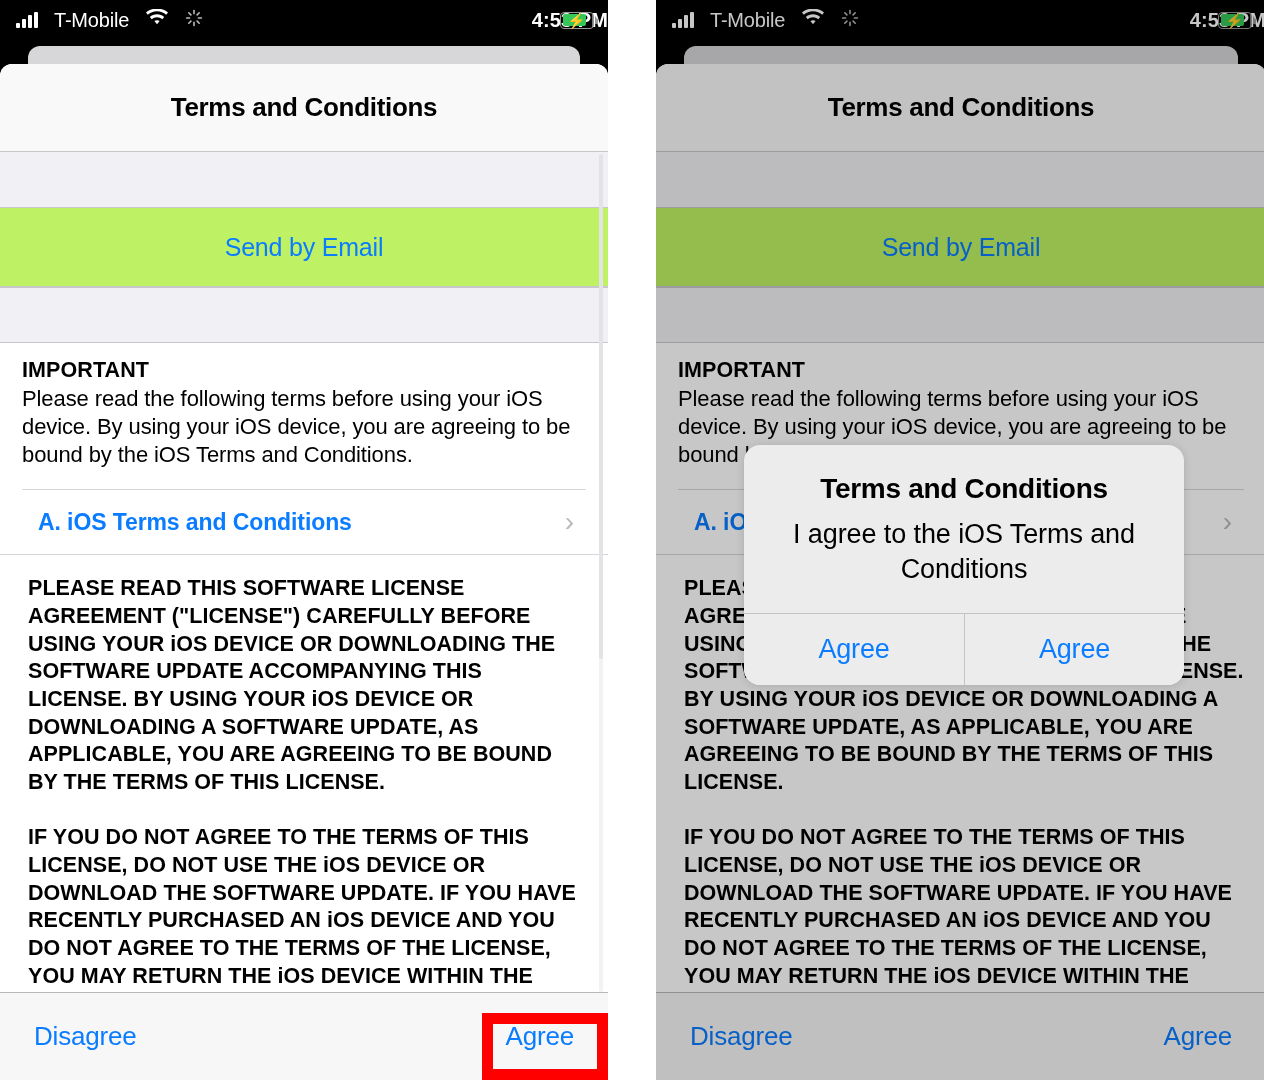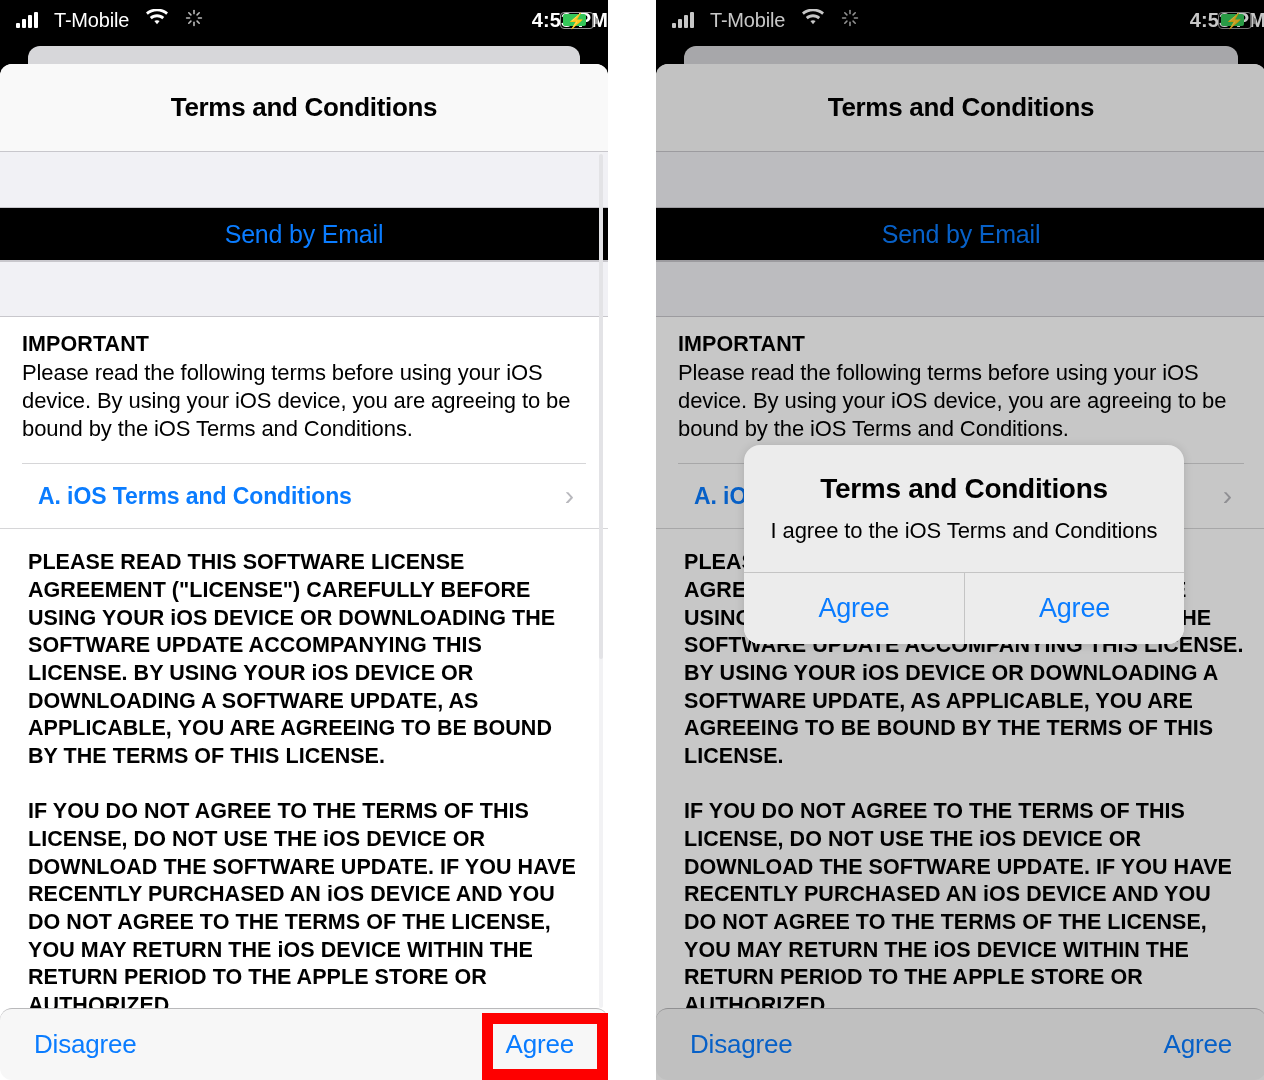--- a/index.html
+++ b/index.html
@@ -147,22 +147,22 @@
     position: relative;
     overflow: hidden;
   }
   .group-gap {
     height: 56px;
     background: #f1f1f5;
     border-bottom: 1px solid #c8c7cc;
   }
   .group-gap.top { border-top: none; }
   .row-link {
-    height: 53px;
-    background: #000000;
+    height: 79px;
+    background: #bef264;
     display: flex;
     align-items: center;
     justify-content: center;
     border-bottom: 1px solid #c8c7cc;
   }
   .row-link span {
     color: #0a7cff;
     font-size: 25px;
     letter-spacing: -0.2px;
   }
@@ -242,31 +242,30 @@
     top: 2px;
     width: 4px;
     height: 505px;
     background: #e3e3e6;
     border-radius: 2px;
     z-index: 21;
   }
 
   
   .toolbar {
-    height: 72px;
+    height: 88px;
     background: #f7f7f7;
     border-top: 1px solid #b9b9bb;
     display: flex;
     align-items: center;
     justify-content: space-between;
     padding: 0 24px;
     flex: 0 0 auto;
     position: relative;
     z-index: 25;
-    border-radius: 12px;
   }
   .toolbar button {
     background: none;
     border: none;
     color: #0a7cff;
     font-size: 26px;
     font-family: inherit;
     letter-spacing: -0.2px;
     cursor: pointer;
     padding: 4px 10px;
@@ -312,21 +311,21 @@
     text-align: center;
   }
   .alert-title {
     font-size: 28px;
     font-weight: 700;
     color: #000000;
     letter-spacing: -0.3px;
     margin-bottom: 6px;
   }
   .alert-msg {
-    font-size: 22px;
+    font-size: 27px;
     color: #000000;
     line-height: 1.3;
     letter-spacing: -0.1px;
     margin-top: 12px;
   }
   .alert-actions {
     display: flex;
     border-top: 1px solid #c4c4c4;
     height: 72px;
   }

